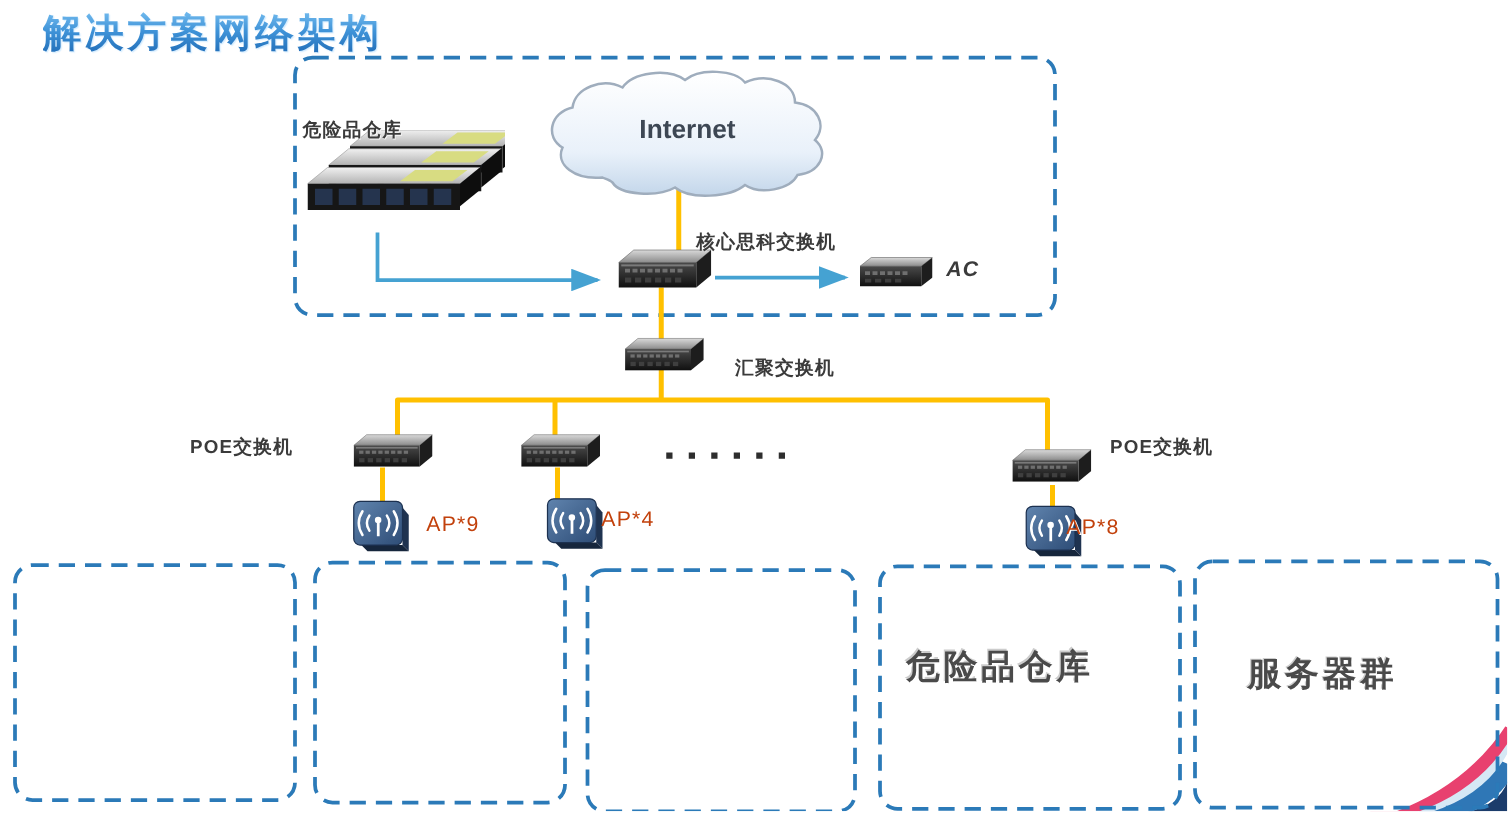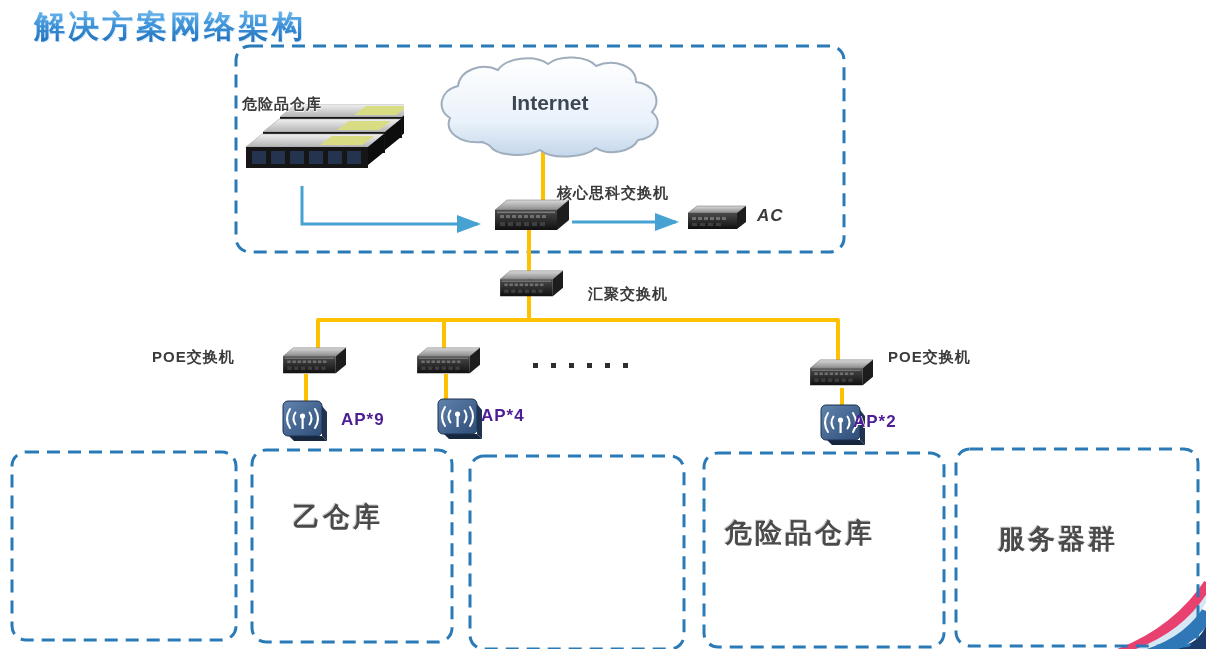--- a/index.html
+++ b/index.html
@@ -7,21 +7,21 @@
          font-family:"Liberation Sans","DejaVu Sans",sans-serif;}
   .abs{position:absolute;}
   .layer{position:absolute;left:0;top:0;width:1206px;height:653px;}
   .title{left:34px;top:6px;font-size:31px;font-weight:800;letter-spacing:3px;
          background:linear-gradient(180deg,#7cc2f2 0%,#3f93d8 45%,#1a64b0 100%);
          -webkit-background-clip:text;background-clip:text;color:transparent;
          filter:drop-shadow(1px 1px 0 rgba(210,235,255,.9));}
   .dev-label{color:#3b3b3b;font-size:15px;font-weight:700;letter-spacing:1px;
              text-shadow:.5px .5px 0 rgba(255,255,255,.8);white-space:nowrap;}
   .ac-label{font-size:17px;font-style:italic;}
-  .ap-label{color:#4c1d95;font-size:17px;font-weight:700;letter-spacing:1px;
+  .ap-label{color:#c2410c;font-size:17px;font-weight:400;letter-spacing:1px;
             text-shadow:1px 1px 0 #ffffff;white-space:nowrap;}
   .wh-label{color:#4a4a4a;font-size:27px;font-weight:700;letter-spacing:3px;line-height:1.35;
             text-shadow:2px 2px 1px rgba(255,255,255,.95),-1px -1px 0 rgba(110,110,110,.35);}
   .dots span{display:inline-block;width:5px;height:5px;background:#2e2e2e;margin-right:13px;
              box-shadow:0 0 0 1px rgba(255,255,255,.5);}
 </style>
 </head>
 <body>
 
 <div class="stage">
@@ -331,19 +331,18 @@
     <rect x="3" y="5" width="39" height="35" rx="5" fill="url(#g-ap)" stroke="#1c3150"></rect>
     <g stroke="#ffffff" stroke-width="2" fill="none" stroke-linecap="round">
       <path d="M10,13 Q4,22.5 10,32"></path>
         <path d="M15.5,16.5 Q11.5,22.5 15.5,28.5"></path>
       <path d="M29.5,16.5 Q33.5,22.5 29.5,28.5"></path>
         <path d="M35,13 Q41,22.5 35,32"></path>
     </g>
     <circle cx="22.5" cy="20" r="2.6" fill="#ffffff"></circle>
     <rect x="21.5" y="22" width="2.2" height="11" fill="#ffffff"></rect>
   </svg>
-  <div class="abs ap-label" style="left:853px;top:412px">AP*2</div>
-
-  <div class="abs wh-label" style="left:293px;top:499px">乙仓库</div>
+  <div class="abs ap-label" style="left:853px;top:412px">AP*8</div>
+
   <div class="abs wh-label" style="left:725px;top:515px">危险品仓库</div>
   <div class="abs wh-label" style="left:998px;top:521px;width:166px">服务器群</div>
 
 </div>
 
 </body></html>

